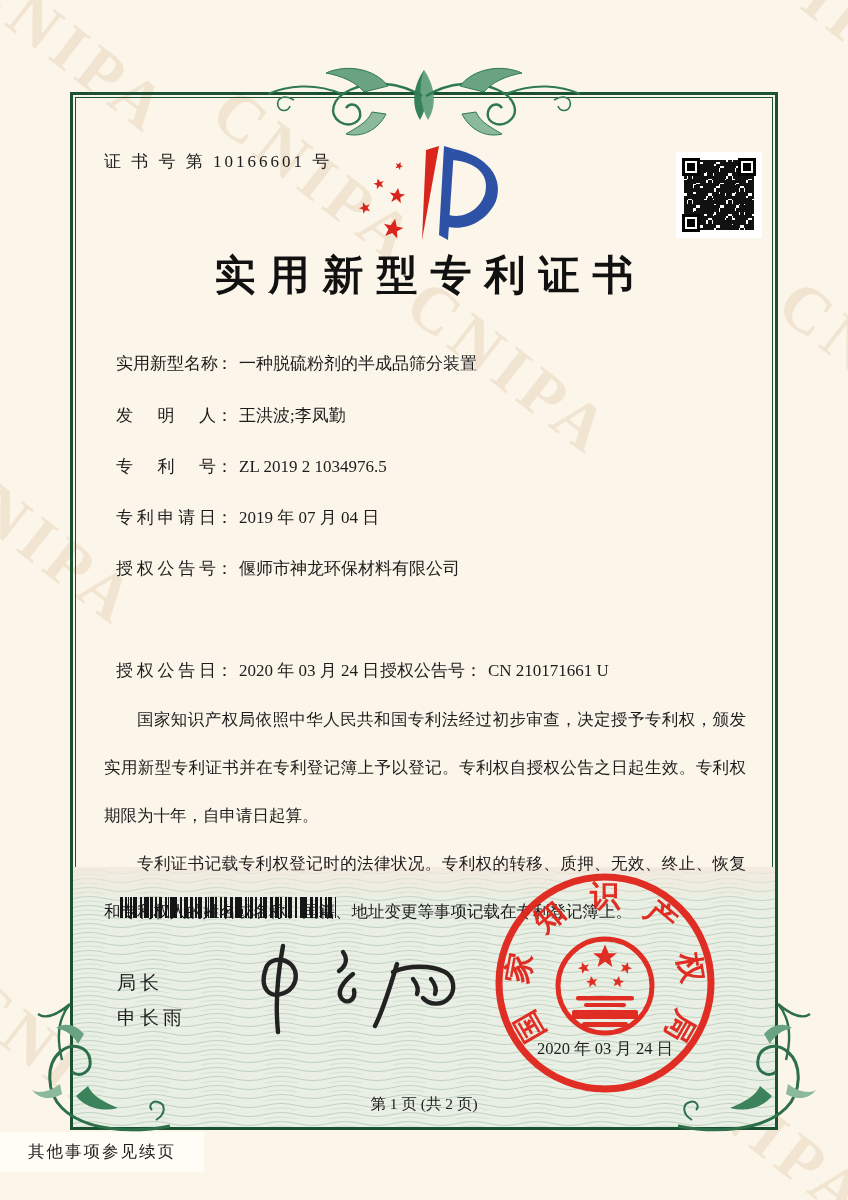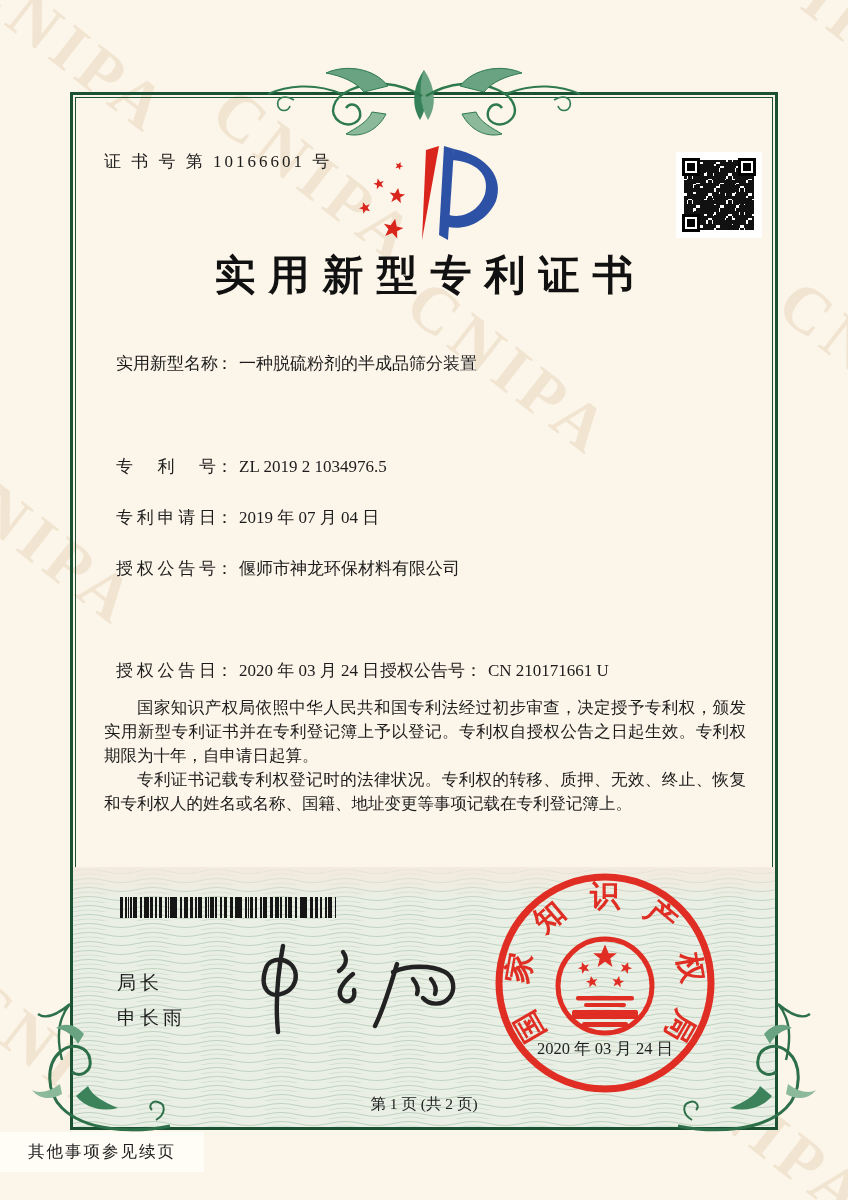--- a/index.html
+++ b/index.html
@@ -42,21 +42,21 @@
 
   
   .field{position:absolute;left:116px;font-size:17px;white-space:nowrap;}
   .flabel{display:inline-block;width:100px;text-align:justify;text-align-last:justify;}
   .fcolon{display:inline-block;}
   .fvalue{margin-left:6px;}
   .fpair2{position:absolute;left:256px;top:0;padding-left:8px;}
 
   
   .body-text{position:absolute;left:104px;top:696px;width:642px;font-size:16.5px;
-             line-height:24px;text-align:justify;}
+             line-height:48px;text-align:justify;}
   .body-text p{margin:0;text-indent:2em;}
 
   
   .barcode{position:absolute;left:120px;top:897px;width:216px;height:21px;
     background-image:
       repeating-linear-gradient(90deg,#151515 0 2px,transparent 2px 5px),
       repeating-linear-gradient(90deg,#151515 0 1px,transparent 1px 8px),
       repeating-linear-gradient(90deg,#151515 0 3px,transparent 3px 13px);}
   .signer-role{position:absolute;left:117px;top:970px;font-size:19px;letter-spacing:4px;}
   .signer-name{position:absolute;left:117px;top:1005px;font-size:19px;letter-spacing:4px;}
@@ -161,20 +161,23 @@
       <div class="finder f-tl"></div>
       <div class="finder f-tr"></div>
       <div class="finder f-bl"></div>
     </div>
 
     <div class="title">实用新型专利证书</div>
 
     <div class="field" style="top:352px">
       <span class="flabel">实用新型名称</span><span class="fcolon">：</span><span class="fvalue">一种脱硫粉剂的半成品筛分装置</span>
     </div>
+    <div class="field" style="top:404px">
+      <span class="flabel">发明人</span><span class="fcolon">：</span><span class="fvalue">王洪波;李凤勤</span>
+    </div>
     <div class="field" style="top:455px">
       <span class="flabel">专利号</span><span class="fcolon">：</span><span class="fvalue">ZL 2019 2 1034976.5</span>
     </div>
     <div class="field" style="top:506px">
       <span class="flabel">专利申请日</span><span class="fcolon">：</span><span class="fvalue">2019 年 07 月 04 日</span>
     </div>
     <div class="field" style="top:557px">
       <span class="flabel">授权公告号</span><span class="fcolon">：</span><span class="fvalue">偃师市神龙环保材料有限公司</span>
     </div>
     <div class="field" style="top:659px">

